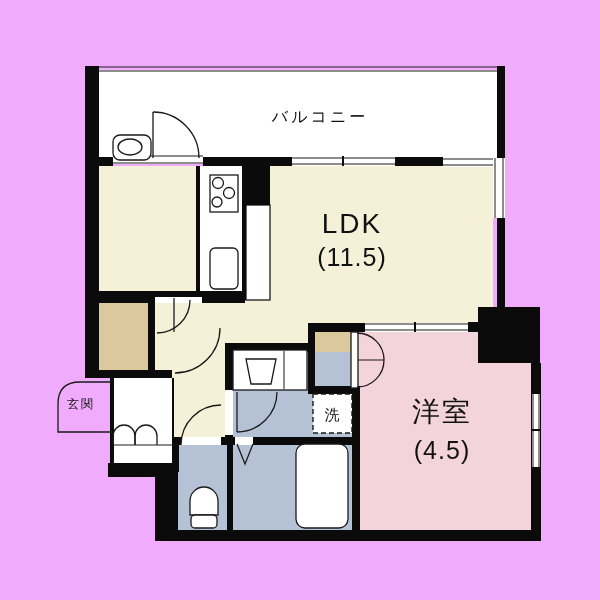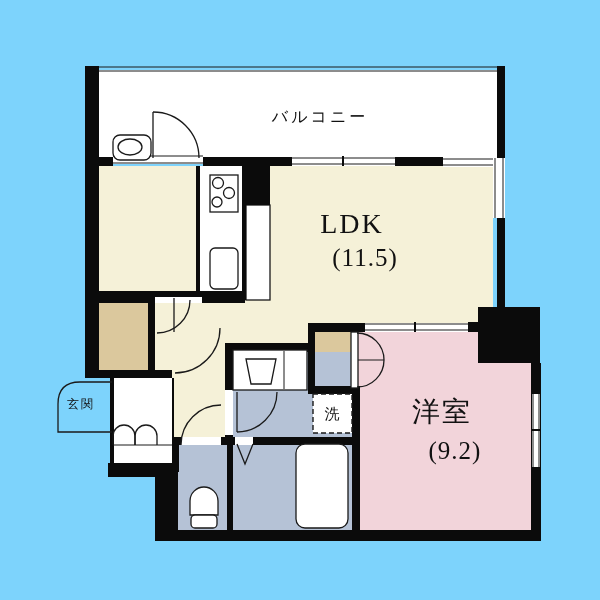--- a/index.html
+++ b/index.html
@@ -1,28 +1,28 @@
 <!DOCTYPE html>
 <html><head>
 <meta charset="utf-8">
 <style>
   html,body{margin:0;padding:0;background:#ffffff;}
-  #stage{position:relative;width:600px;height:600px;background:#7dd3fc;
-         font-family:Liberation Serif, serif;overflow:hidden;}
+  #stage{position:relative;width:600px;height:600px;background:#f0abfc;
+         font-family:Liberation Sans, sans-serif;overflow:hidden;}
   #plan-svg{position:absolute;left:0;top:0;}
   .wall{fill:#0b0b0b;}
   .ln{stroke:#1a1a1a;stroke-width:1.3;fill:none;}
   .thin{stroke:#1a1a1a;stroke-width:1;fill:none;}
   .fx{fill:#ffffff;stroke:#1a1a1a;stroke-width:1.3;}
   .gap{fill:#ffffff;}
   .label{position:absolute;transform:translate(-50%,-50%);color:#111;
          white-space:nowrap;line-height:1;}
   .lbl-balcony{font-size:16px;letter-spacing:3px;}
   .lbl-room{font-size:28px;letter-spacing:2px;}
-  .lbl-size{font-size:25px;letter-spacing:1px;margin-left:13px;}
+  .lbl-size{font-size:25px;letter-spacing:1px;}
   .lbl-entrance{font-size:12px;letter-spacing:2px;}
   .lbl-washer{font-size:15px;}
 </style>
 </head>
 <body>
 
 <div id="stage">
   <svg id="plan-svg" width="600" height="600" viewBox="0 0 600 600">
 
     <rect x="99" y="70" width="398" height="88" fill="#ffffff"></rect>
@@ -151,18 +151,18 @@
 
     <rect class="fx" x="296" y="444" width="52" height="84" rx="9"></rect>
   </svg>
 
   <div class="label lbl-balcony" style="left:320px;top:117px;">バルコニー</div>
 
   <div class="label lbl-room" style="left:352px;top:224px;text-align:center;">LDK</div>
   <div class="label lbl-size" style="left:352px;top:257px;">(11.5)</div>
 
   <div class="label lbl-room" style="left:442px;top:412px;">洋室</div>
-  <div class="label lbl-size" style="left:442px;top:450px;">(9.2)</div>
+  <div class="label lbl-size" style="left:442px;top:450px;">(4.5)</div>
 
   <div class="label lbl-entrance" style="left:81px;top:404px;">玄関</div>
 
   <div class="label lbl-washer" style="left:332px;top:414px;">洗</div>
 </div>
 
 </body></html>

